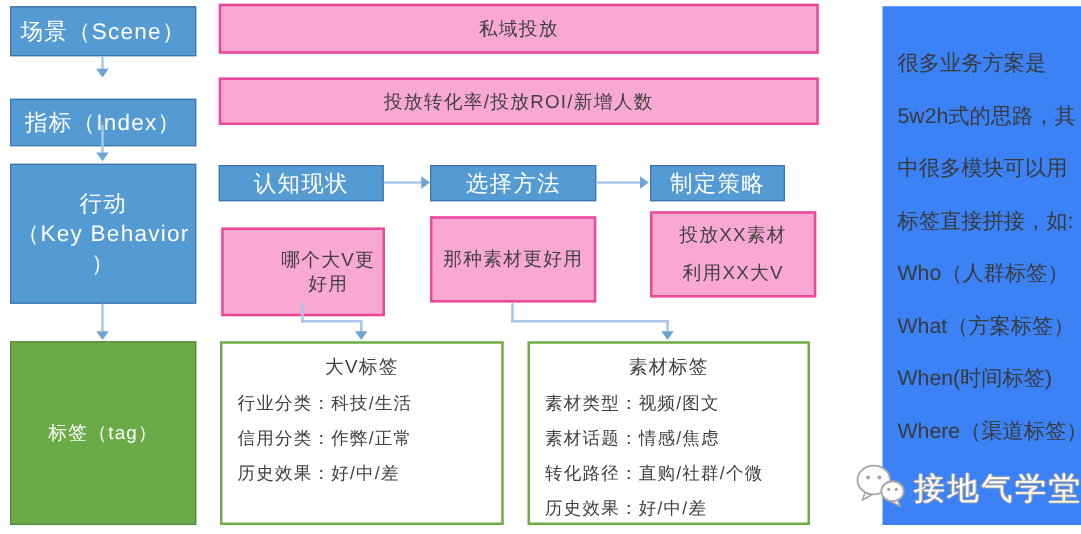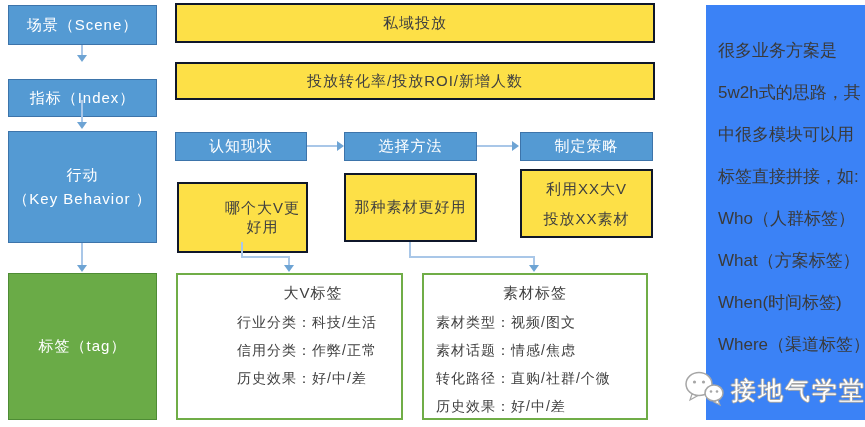--- a/index.html
+++ b/index.html
@@ -4,25 +4,25 @@
 <style>
   html,body{margin:0;padding:0;background:#fff;}
   .canvas{
     position:relative;width:865px;height:427px;background:#ffffff;overflow:hidden;
     font-family:"Liberation Sans","DejaVu Sans",sans-serif;
   }
   
   .box-blue{
     position:absolute;background:#549ad3;border:1px solid #3d74aa;
     color:#ffffff;display:flex;flex-direction:column;align-items:center;justify-content:center;
-    text-align:center;font-size:15px;letter-spacing:1px;box-sizing:border-box;
+    text-align:center;font-size:18px;letter-spacing:1px;box-sizing:border-box;
   }
   
   .box-wblue{
-    position:absolute;background:#fde047;border:2px solid #0f172a;
+    position:absolute;background:#f9a8d4;border:2px solid #ec4899;
     color:#404040;display:flex;flex-direction:column;align-items:center;justify-content:center;
     text-align:center;font-size:15px;letter-spacing:1px;box-sizing:border-box;
   }
   
   .box-green{
     position:absolute;background:#6aab47;border:1px solid #4e8c35;
     color:#ffffff;display:flex;align-items:center;justify-content:center;
     text-align:center;font-size:15px;letter-spacing:1px;box-sizing:border-box;
   }
   
@@ -112,48 +112,48 @@
   </div>
   <div class="hline" style="left:307px;top:145px;width:31px;"></div>
   <div class="arrow-right" style="left:337px;top:141px;"></div>
 
   <div class="box-blue" style="left:344px;top:132px;width:133px;height:29px;">
     <span>选择方法</span>
   </div>
   <div class="hline" style="left:477px;top:145px;width:36px;"></div>
   <div class="arrow-right" style="left:512px;top:141px;"></div>
 
-  <div class="box-blue" style="left:520px;top:132px;width:133px;height:29px;">
+  <div class="box-blue" style="left:520px;top:132px;width:108px;height:29px;">
     <span>制定策略</span>
   </div>
 
   <div class="box-wblue" style="left:177px;top:182px;width:131px;height:71px;padding-left:40px;">
     <span>哪个大V更好用</span>
   </div>
 
   <div class="box-wblue" style="left:344px;top:173px;width:133px;height:69px;">
     <span>那种素材更好用</span>
   </div>
 
   <div class="box-wblue" style="left:520px;top:169px;width:133px;height:69px;line-height:30px;">
+    <span>投放XX素材</span>
     <span>利用XX大V</span>
-    <span>投放XX素材</span>
   </div>
 
   <div class="vline" style="left:241px;top:242px;height:16px;"></div>
   <div class="hline" style="left:241px;top:256px;width:49px;"></div>
   <div class="vline" style="left:288px;top:256px;height:10px;"></div>
   <div class="arrow-down" style="left:284px;top:265px;"></div>
 
   <div class="vline" style="left:409px;top:242px;height:16px;"></div>
   <div class="hline" style="left:409px;top:256px;width:126px;"></div>
   <div class="vline" style="left:533px;top:256px;height:10px;"></div>
   <div class="arrow-down" style="left:529px;top:265px;"></div>
 
-  <div class="box-wgreen" style="left:176px;top:273px;width:227px;height:147px;padding-left:47px;">
+  <div class="box-wgreen" style="left:176px;top:273px;width:227px;height:147px;">
     <div class="tag-title">大V标签</div>
     <div class="tag-rows">
       <div class="tag-row">行业分类：科技/生活</div>
       <div class="tag-row">信用分类：作弊/正常</div>
       <div class="tag-row">历史效果：好/中/差</div>
     </div>
   </div>
 
   <div class="box-wgreen" style="left:422px;top:273px;width:226px;height:147px;">
     <div class="tag-title">素材标签</div>

